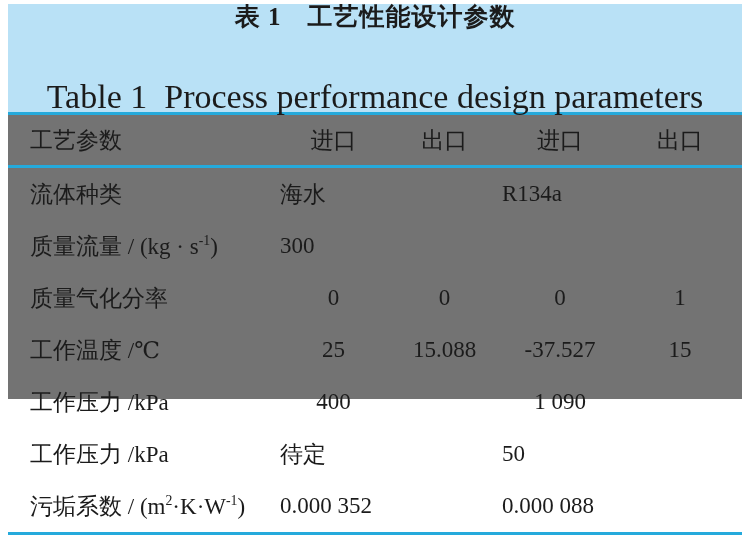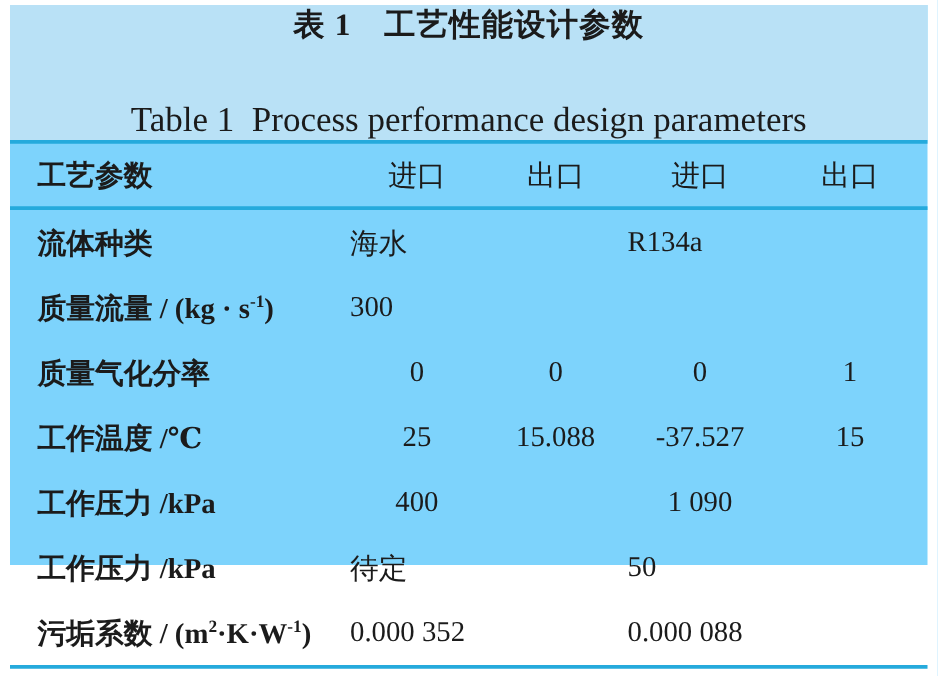--- a/index.html
+++ b/index.html
@@ -10,60 +10,59 @@
     background: #ffffff;
     font-family: "Liberation Serif", "DejaVu Serif", serif;
     color: #1b1b1b;
     overflow: hidden;
   }
   .table-wrap {
     position: absolute;
     left: 8px;
     top: 4px;
     width: 734px;
-    height: 448px;
-    background: #7dd3fc;
+    height: 395px;
+    background: #737373;
   }
   .caption {
     background: #b9e1f6;
     height: 108px;
     display: flex;
     flex-direction: column;
     justify-content: center;
     align-items: center;
     gap: 6px;
   }
   .caption .zh {
     font-size: 25px;
     font-weight: bold;
     white-space: pre;
     letter-spacing: 1px;
   }
   .caption .en {
-    font-size: 28px;
+    font-size: 34px;
     white-space: pre;
     margin-top: 39px;
   }
   .rule {
     height: 3px;
     background: #25aadc;
   }
   .row {
     display: grid;
     grid-template-columns: 272px 107px 115px 116px 124px;
     align-items: center;
     height: 52px;
     font-size: 23px;
   }
   .row.header { height: 50px; }
   .label {
     text-align: left;
     padding-left: 22px;
     white-space: pre;
-    font-weight: bold;
   }
   .c { text-align: center; }
   .span2 { grid-column: span 2; text-align: left; }
   sup { font-size: 0.6em; }
   .bottom-pad { height: 4px; }
 </style>
 </head>
 <body>
 
 <div class="table-wrap">

